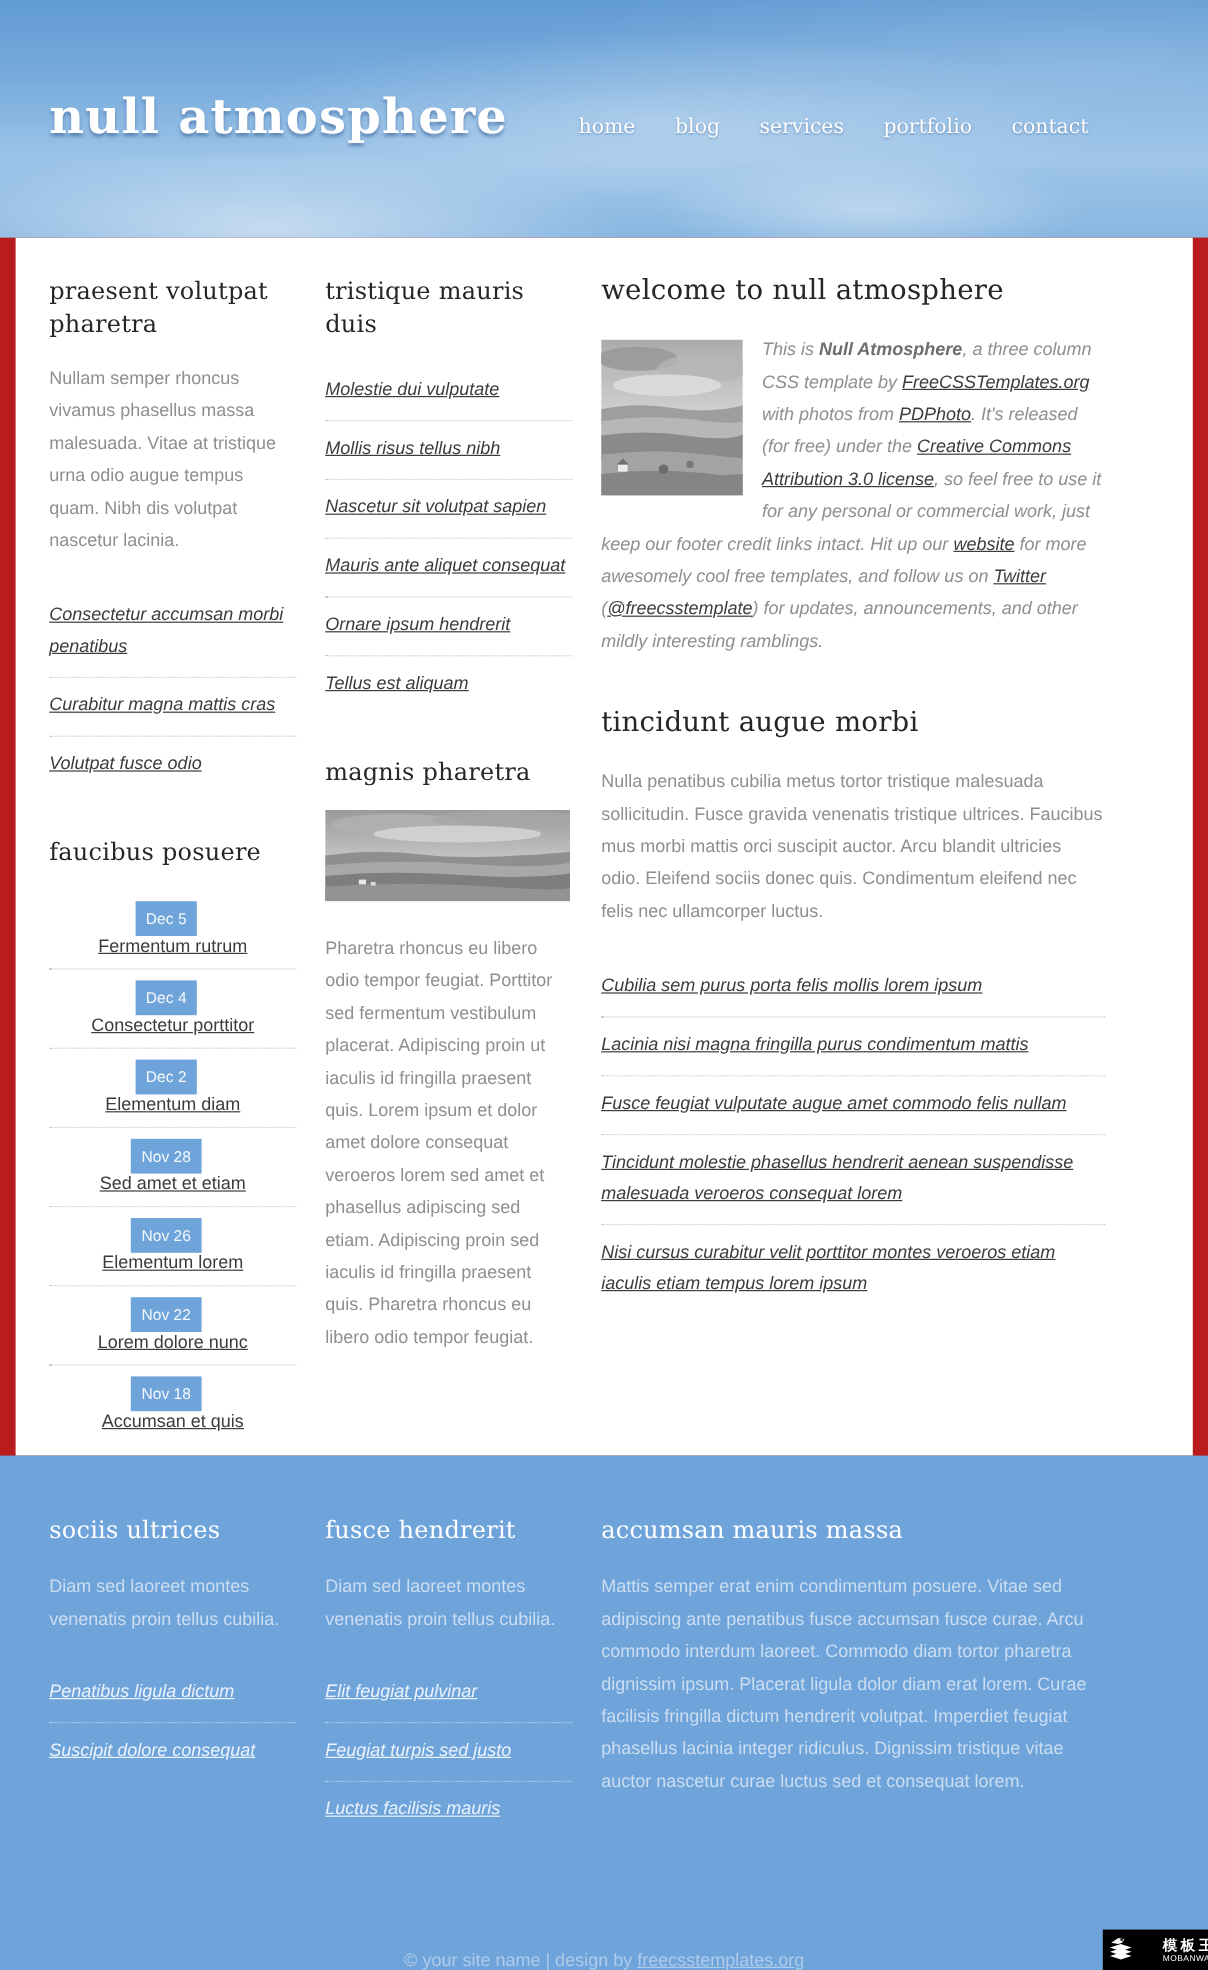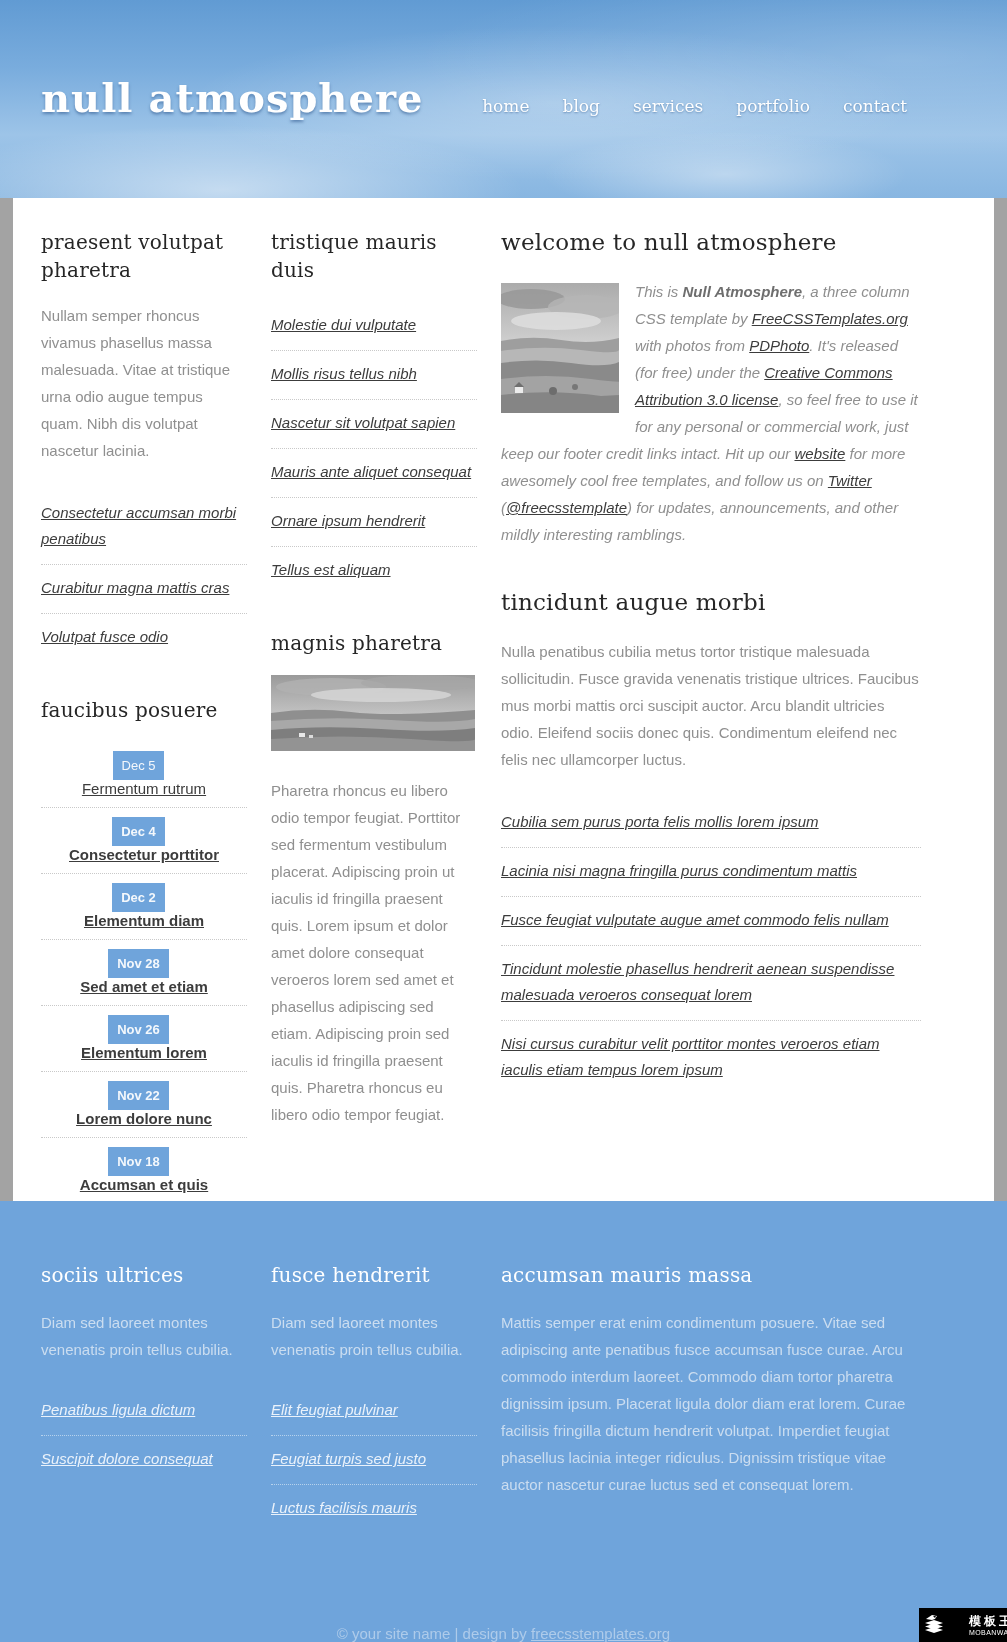--- a/index.html
+++ b/index.html
@@ -1,20 +1,20 @@
 <!DOCTYPE html>
 <html><head>
 <meta charset="utf-8">
 <style>
   * { margin: 0; padding: 0; box-sizing: border-box; }
   html, body { background: #6FA4DB; }
   body { font-family: "Liberation Sans", "DejaVu Sans", sans-serif; }
 
   .page { width: 1007px; height: 1642px; margin: 0 auto; position: relative;
-          display: flex; flex-direction: column; overflow: hidden; background: #a3a3a3; }
+          display: flex; flex-direction: column; overflow: hidden; background: #b91c1c; }
 
   
   .sky-header {
     height: 198px; flex: 0 0 198px; position: relative;
     background:
       radial-gradient(ellipse 260px 60px at 72% 88%, rgba(255,255,255,0.40), rgba(255,255,255,0) 70%),
       radial-gradient(ellipse 420px 90px at 22% 96%, rgba(255,255,255,0.50), rgba(255,255,255,0) 72%),
       radial-gradient(ellipse 520px 110px at 55% 52%, rgba(255,255,255,0.28), rgba(255,255,255,0) 70%),
       radial-gradient(ellipse 700px 140px at 90% 30%, rgba(255,255,255,0.18), rgba(255,255,255,0) 70%),
       linear-gradient(180deg, #619BD3 0%, #79ACDD 34%, #9DC4E8 68%, #88B6E1 100%);
@@ -50,38 +50,38 @@
 
   p.body { font-size: 15px; line-height: 27px; color: #8F8F8F; margin-bottom: 26px; }
 
   ul.link-list { list-style: none; margin-bottom: 34px; }
   ul.link-list li { padding: 10px 0 12px; font-style: italic; }
   ul.link-list li + li { border-top: 1px dotted #c9c9c9; }
   ul.link-list a { font-size: 15px; line-height: 26px; color: #3C3C3C; text-decoration: underline; cursor: pointer; }
 
   ul.post-list { list-style: none; }
   ul.post-list li { display: flex; align-items: center; padding: 9px 0 10px; flex-direction: column; }
-  ul.post-list li + li { border-top: 1px dotted #c9c9c9; font-weight: bold; }
+  ul.post-list li + li { border-top: 1px dotted #c9c9c9; }
   .date-badge {
     background: #6FA4DB; color: #F4F8FC; font-size: 13px; line-height: 1;
     padding: 8px 9px; margin-right: 11px; white-space: nowrap; flex: 0 0 auto;
   }
   .post-link { font-size: 15px; color: #3C3C3C; text-decoration: underline; cursor: pointer; }
 
   .photo { display: block; }
   .photo-b { width: 204px; height: 76px; margin: 6px 0 26px; }
   .photo-c { width: 118px; height: 130px; float: left; margin: 5px 16px 8px 0; }
 
   .rich { font-size: 15px; line-height: 27px; color: #8F8F8F; margin-bottom: 40px; overflow: visible; font-style: italic; }
   .rich strong { color: #6e6e6e; font-weight: bold; }
   .rich a { color: #3C3C3C; text-decoration: underline; cursor: pointer; }
   .clearfix::after { content: ""; display: block; clear: both; }
 
   
-  .site-footer { flex: 1 1 auto; background: #6FA4DB; padding-top: 60px; color: #CBDDF0; }
+  .site-footer { flex: 1 1 auto; background: #6FA4DB; padding-top: 48px; color: #CBDDF0; }
   .footer-cols { display: flex; padding-left: 41px; }
   .f-col-a { width: 206px; margin-right: 24px; flex: 0 0 206px; }
   .f-col-b { width: 206px; margin-right: 24px; flex: 0 0 206px; }
   .f-col-c { width: 420px; flex: 0 0 420px; }
   .site-footer h2 { color: #ffffff; margin-bottom: 20px; }
   .site-footer p.body { color: #CBDDF0; margin-bottom: 24px; }
   .site-footer ul.link-list li + li { border-top: 1px dotted rgba(255,255,255,0.5); }
   .site-footer ul.link-list a { color: #EAF2FB; }
 
   .copyright { text-align: center; margin-top: 58px; font-size: 15px; color: #AECBEA; }

